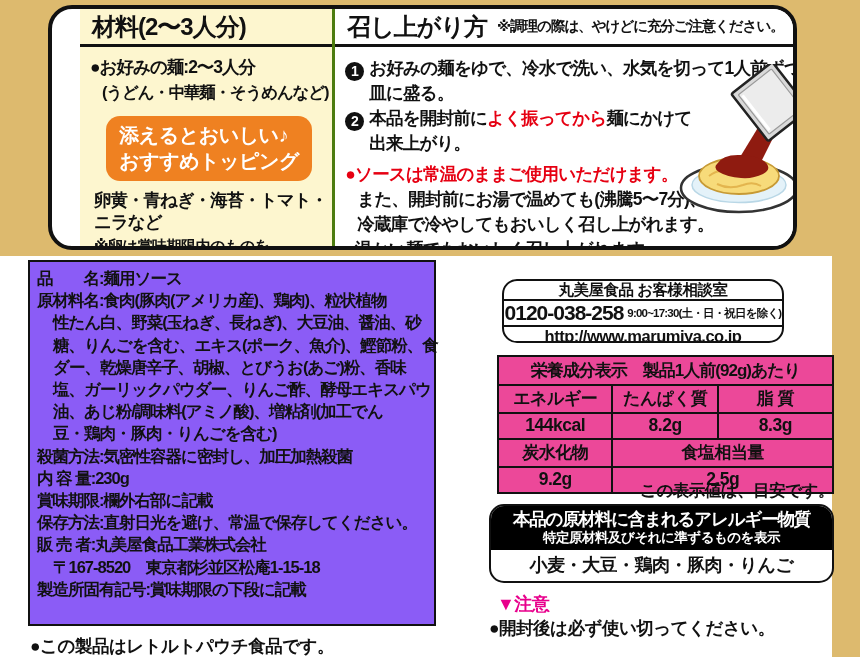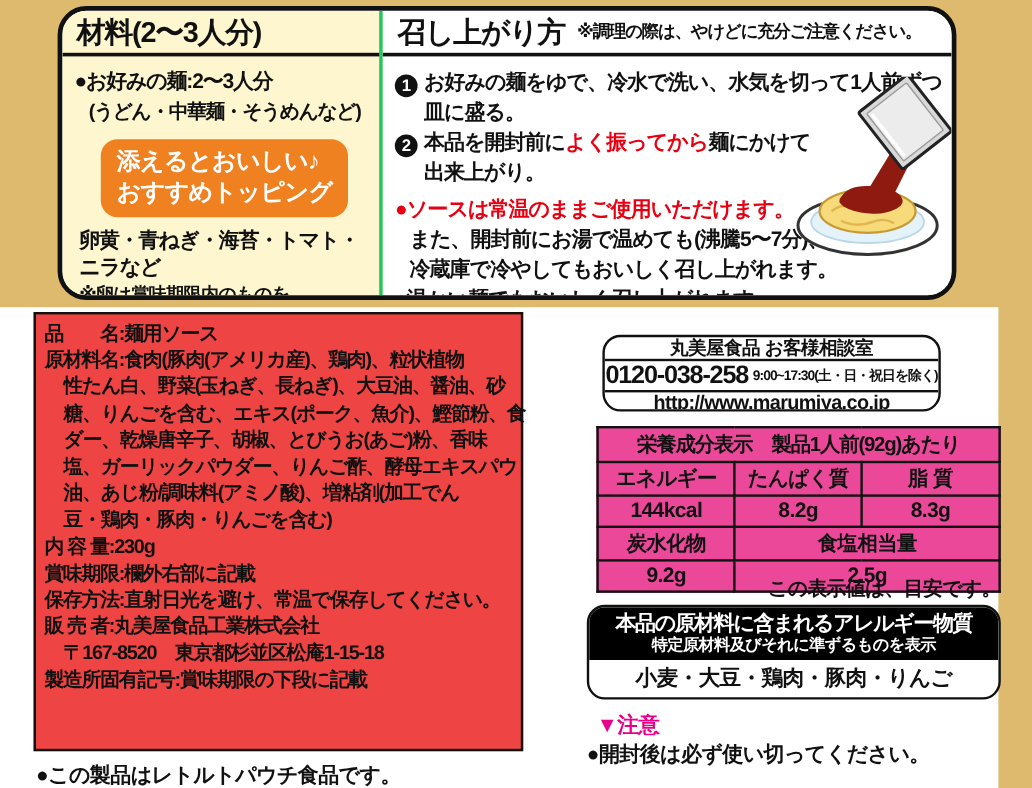--- a/index.html
+++ b/index.html
@@ -12,21 +12,21 @@
     overflow:hidden;
   }
   .white-area { position:absolute; left:0; top:256px; width:832px; height:401px; background:#fff; }
 
   
   .top-panel {
     position:absolute; left:48px; top:5px; width:749px; height:245px;
     background:#fff; border:4px solid #111; border-radius:24px;
     display:flex; overflow:hidden;
   }
-  .mat-col { width:268px; background:#FDF6CF; border-right:3px solid #22c55e; }
+  .mat-col { width:268px; background:#FDF6CF; border-right:3px solid #4d7c0f;margin-left:28px; }
   .howto-col { flex:1; position:relative; background:#fff; }
   .col-header {
     height:38px; border-bottom:3px solid #111;
     display:flex; align-items:center; padding:0 6px 0 12px;
     font-weight:bold; font-size:24px; letter-spacing:-1px; white-space:nowrap;
   }
   .howto-col .col-header { gap:10px; }
   .howto-title-note { font-size:14.5px; font-weight:600; letter-spacing:-1px; }
 
   .mat-body { padding:8px 4px 0 10px; }
@@ -52,21 +52,21 @@
     vertical-align:-2px; letter-spacing:0;
   }
   .red { color:#E60012; }
   .mt6 { margin-top:6px; }
 
   .illus { position:absolute; right:0px; top:55px; width:132px; height:165px; }
 
   
   .spec-box {
     position:absolute; left:28px; top:260px; width:408px; height:366px;
-    border:2px solid #111; background:#ef4444; padding:5px 5px 0 7px;
+    border:2px solid #111; background:#8b5cf6; padding:5px 5px 0 7px;
   }
   .spec-line { font-size:16.5px; font-weight:600; letter-spacing:-1px; line-height:22.2px; white-space:nowrap; }
   .sp-ind { padding-left:16px; }
   .retort-note { position:absolute; left:30px; top:634px; font-size:17.5px; font-weight:600; letter-spacing:-0.5px; }
 
   
   .contact-box {
     position:absolute; left:502px; top:279px; width:282px; height:64px;
     border:2.5px solid #111; border-radius:15px; background:#fff;
     display:flex; flex-direction:column; overflow:hidden;
@@ -178,20 +178,21 @@
 
 <div class="spec-box">
   <div class="spec-line">品　　名:麺用ソース</div>
   <div class="spec-line">原材料名:食肉(豚肉(アメリカ産)、鶏肉)、粒状植物</div>
   <div class="spec-line sp-ind">性たん白、野菜(玉ねぎ、長ねぎ)、大豆油、醤油、砂</div>
   <div class="spec-line sp-ind">糖、りんごを含む、エキス(ポーク、魚介)、鰹節粉、食</div>
   <div class="spec-line sp-ind">ダー、乾燥唐辛子、胡椒、とびうお(あご)粉、香味</div>
   <div class="spec-line sp-ind">塩、ガーリックパウダー、りんご酢、酵母エキスパウ</div>
   <div class="spec-line sp-ind">油、あじ粉/調味料(アミノ酸)、増粘剤(加工でん</div>
   <div class="spec-line sp-ind">豆・鶏肉・豚肉・りんごを含む)</div>
+  <div class="spec-line">殺菌方法:気密性容器に密封し、加圧加熱殺菌</div>
   <div class="spec-line">内 容 量:230g</div>
   <div class="spec-line">賞味期限:欄外右部に記載</div>
   <div class="spec-line">保存方法:直射日光を避け、常温で保存してください。</div>
   <div class="spec-line">販 売 者:丸美屋食品工業株式会社</div>
   <div class="spec-line sp-ind">〒167-8520　東京都杉並区松庵1-15-18</div>
   <div class="spec-line">製造所固有記号:賞味期限の下段に記載</div>
 </div>
 <div class="retort-note">●この製品はレトルトパウチ食品です。</div>
 
 <div class="contact-box">

